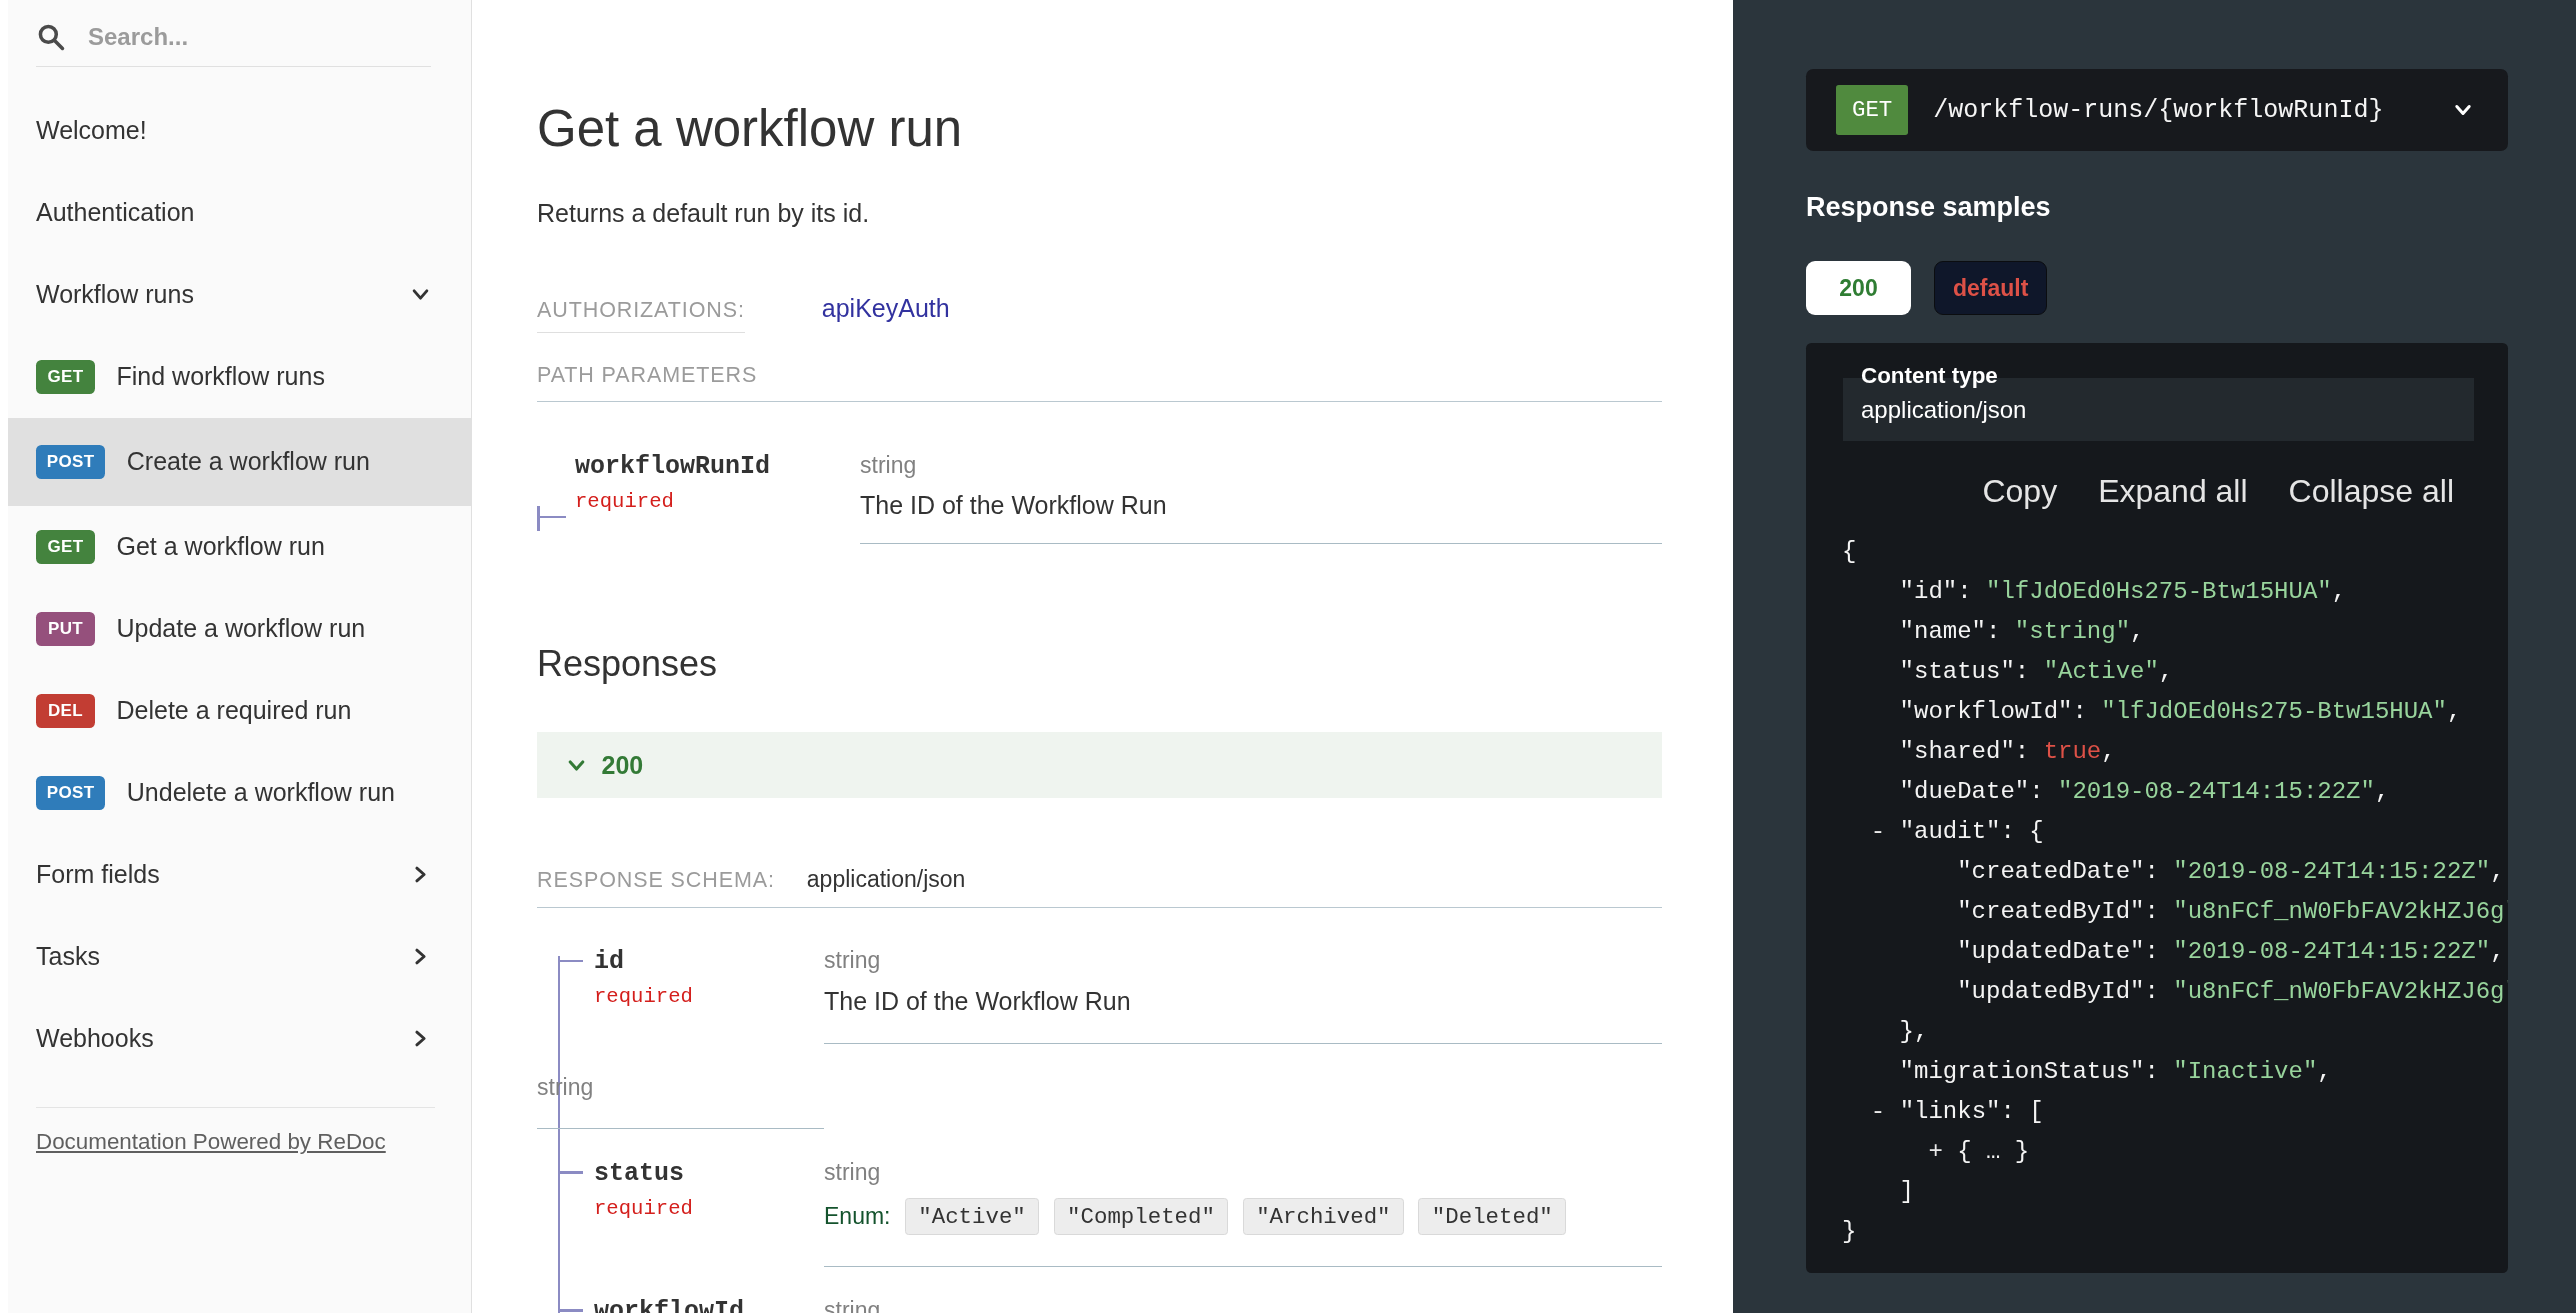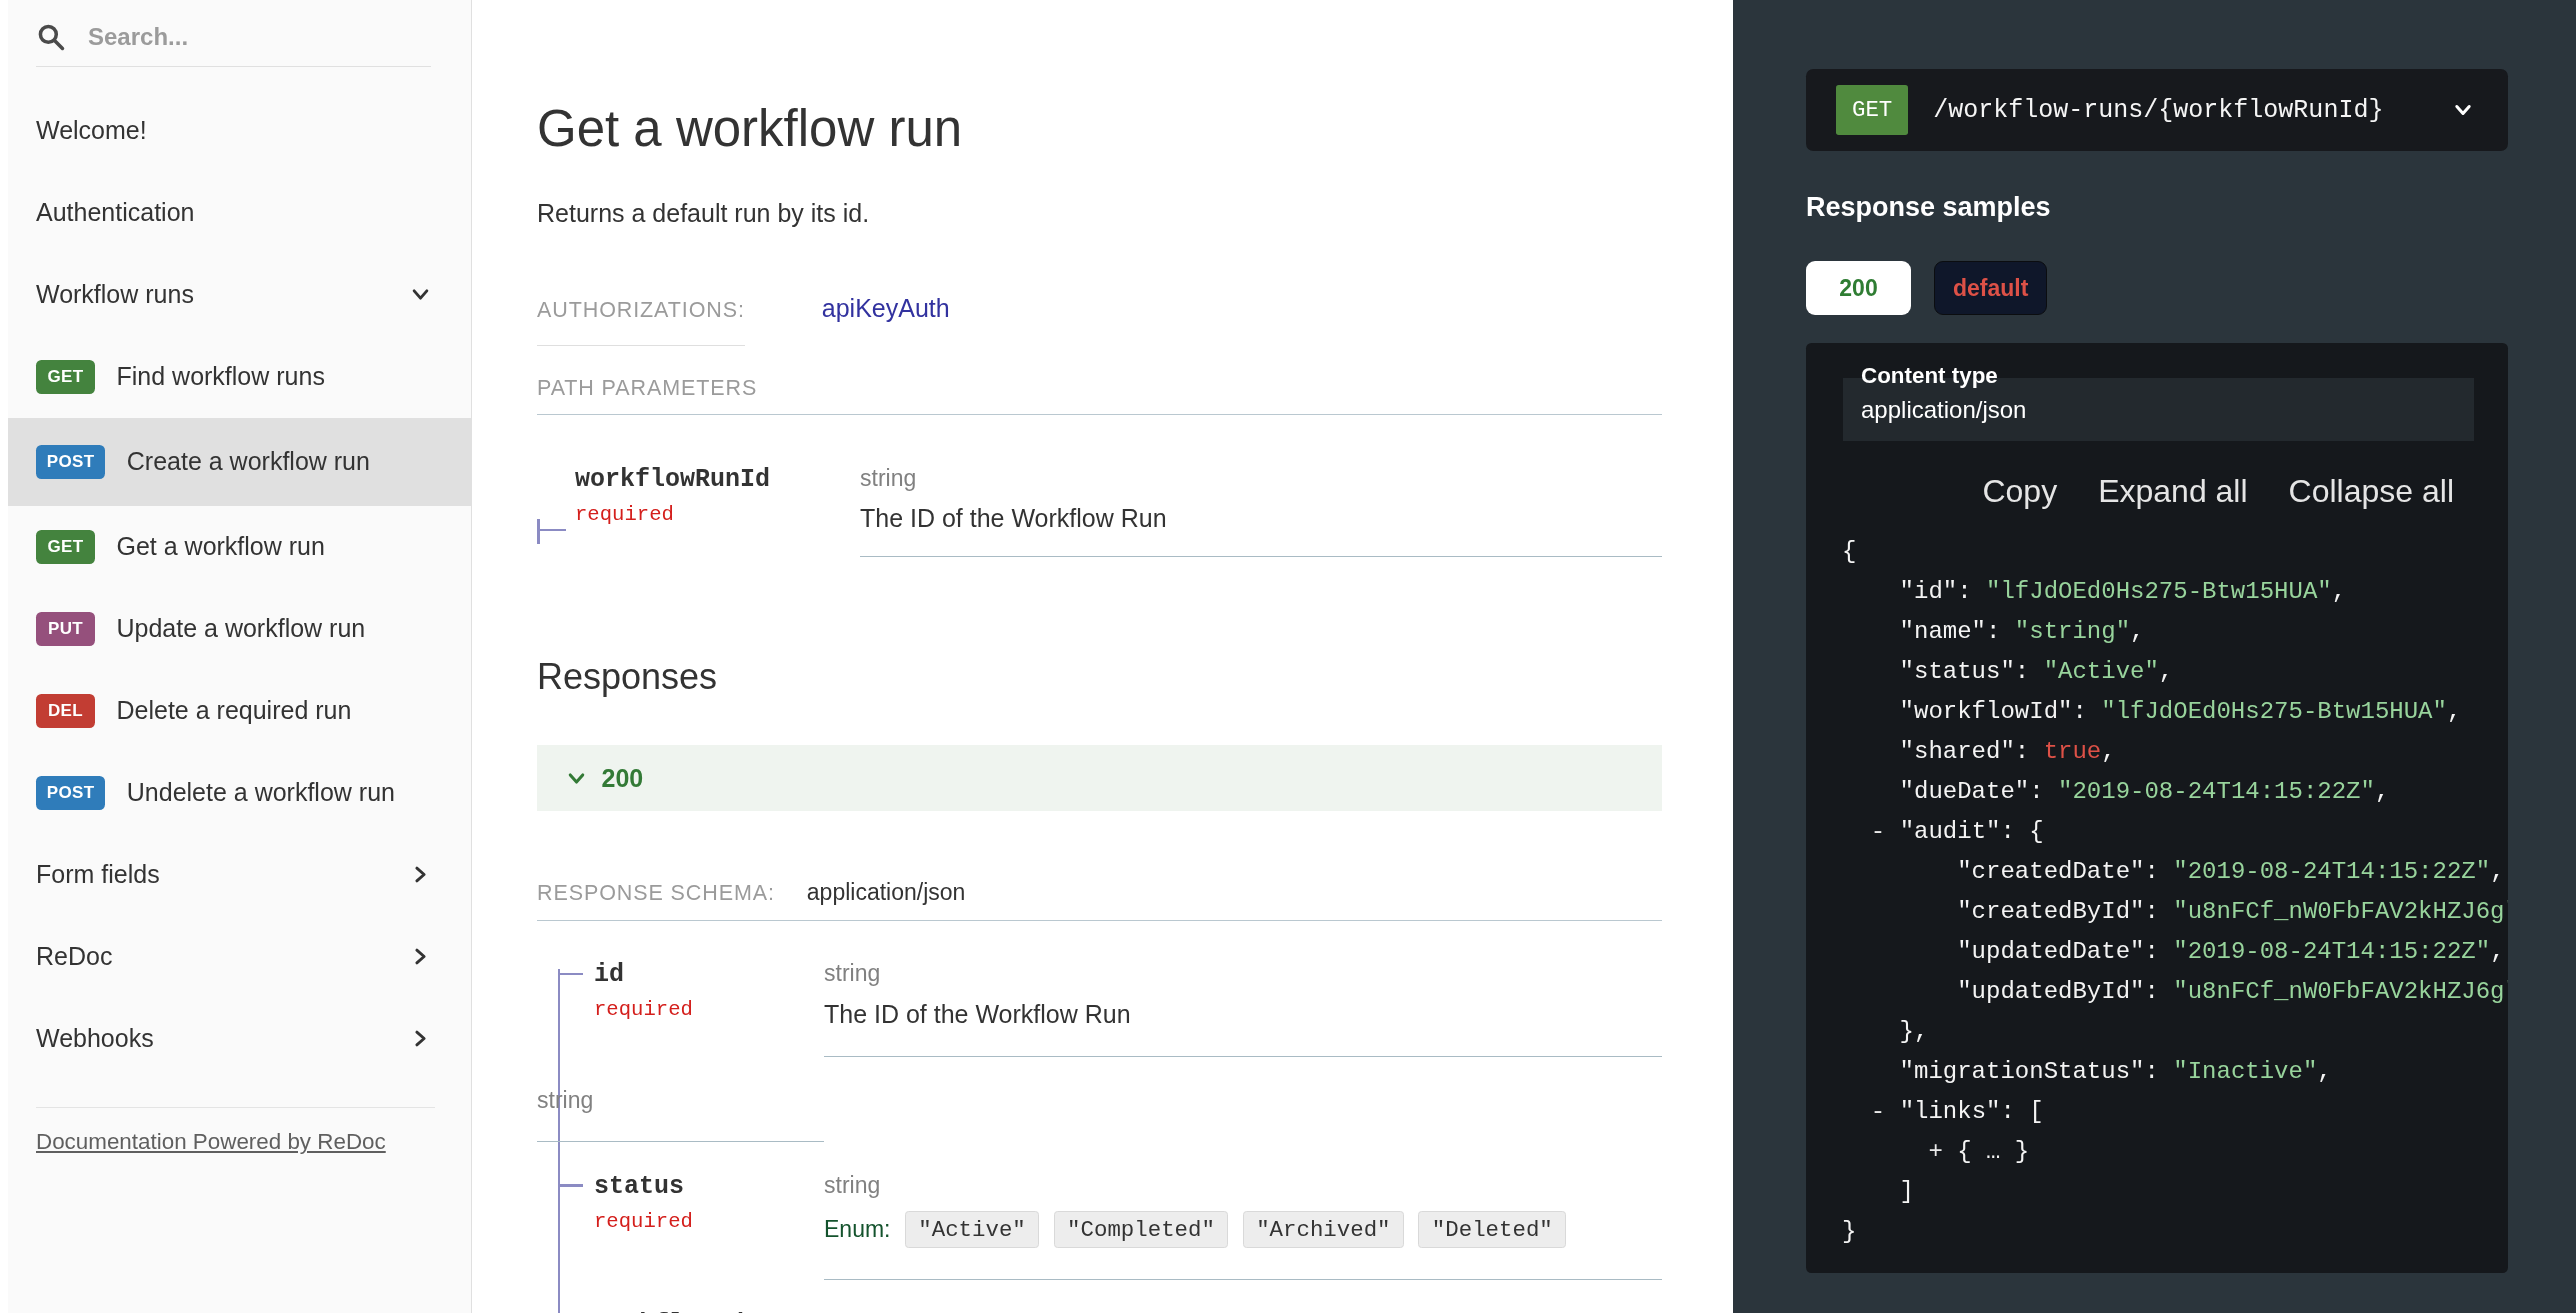--- a/index.html
+++ b/index.html
@@ -32,21 +32,21 @@
   .sb-divider { margin:27px 36px 0; border-top:1.8px solid #e4e4e4; }
   .sb-footer { padding:21.5px 36px; }
   .sb-footer a { font-size:22.4px; color:#5f5f5f; text-decoration:underline; cursor:pointer; }
 
   
   .content { position:absolute; left:473px; top:0; bottom:0; width:1260px; background:#fff; overflow:hidden; }
   .page { padding:99px 0 0 64px; width:1189px; }
   h1.title { margin:0; font-size:51px; font-weight:400; color:#333; }
   .desc { margin-top:41px; font-size:25px; color:#333; }
   .auth-row { margin-top:66px; display:flex; align-items:baseline; }
-  .auth-label { font-size:21.5px; color:#9b9b9b; letter-spacing:0.9px; padding-bottom:22px;
+  .auth-label { font-size:21.5px; color:#9b9b9b; letter-spacing:0.9px; padding-bottom:9px;
                 border-bottom:1.8px solid #dfdfdf; }
   .auth-value { margin-left:77px; font-size:25px; color:#32329f; cursor:pointer; }
   .section-label { margin-top:30px; width:1125px; font-size:21.5px; color:#9b9b9b; letter-spacing:0.9px;
                    padding-bottom:12.5px; border-bottom:1.8px solid #bac8d0; }
   .param-row { width:1125px; display:grid; grid-template-columns:287px 1fr; position:relative; padding-top:50px;gap:36px; }
   .param-row .tee { position:relative; padding-left:38px; }
   .param-row .tee::before { content:""; position:absolute; left:0; top:54px; width:2.7px; height:25px; background:#8b8bc3; }
   .param-row .tee::after  { content:""; position:absolute; left:0; top:64px; width:29px; height:2.7px; background:#8b8bc3; }
   .fname { font:600 25px "Liberation Mono", monospace; color:#333; }
   .freq  { margin-top:9px; font:20.6px "Liberation Mono", monospace; color:#d41f1c; }
@@ -155,21 +155,21 @@
         <span class="badge post">POST</span>
         <span class="grow">Undelete a workflow run</span>
       </div>
       <div class="nav-row">
         <span class="grow">Form fields</span>
         <svg width="29" height="29" viewBox="0 0 32 32">
           <polyline points="12,9 20,16 12,23" fill="none" stroke="#333" stroke-width="3.2" stroke-linecap="round" stroke-linejoin="round"></polyline>
         </svg>
       </div>
       <div class="nav-row">
-        <span class="grow">ReDoc</span>
+        <span class="grow">Tasks</span>
         <svg width="29" height="29" viewBox="0 0 32 32">
           <polyline points="12,9 20,16 12,23" fill="none" stroke="#333" stroke-width="3.2" stroke-linecap="round" stroke-linejoin="round"></polyline>
         </svg>
       </div>
       <div class="nav-row">
         <span class="grow">Webhooks</span>
         <svg width="29" height="29" viewBox="0 0 32 32">
           <polyline points="12,9 20,16 12,23" fill="none" stroke="#333" stroke-width="3.2" stroke-linecap="round" stroke-linejoin="round"></polyline>
         </svg>
       </div>

